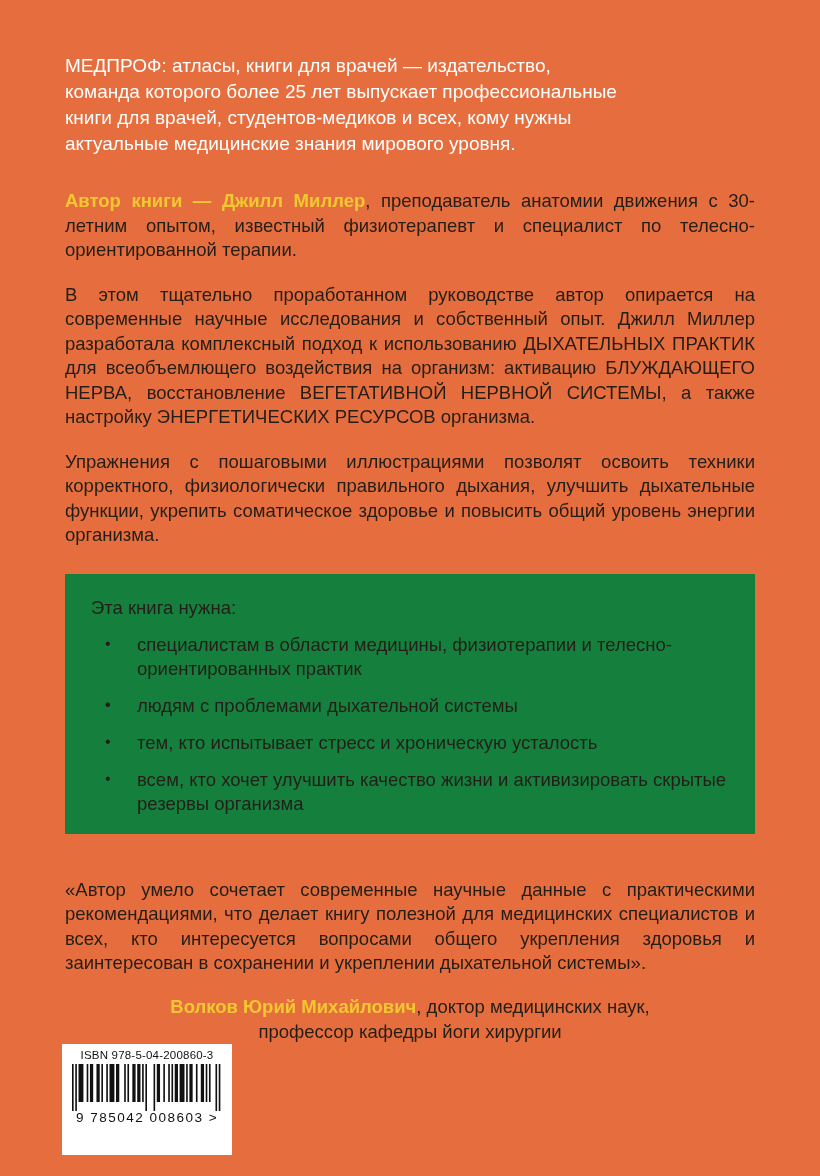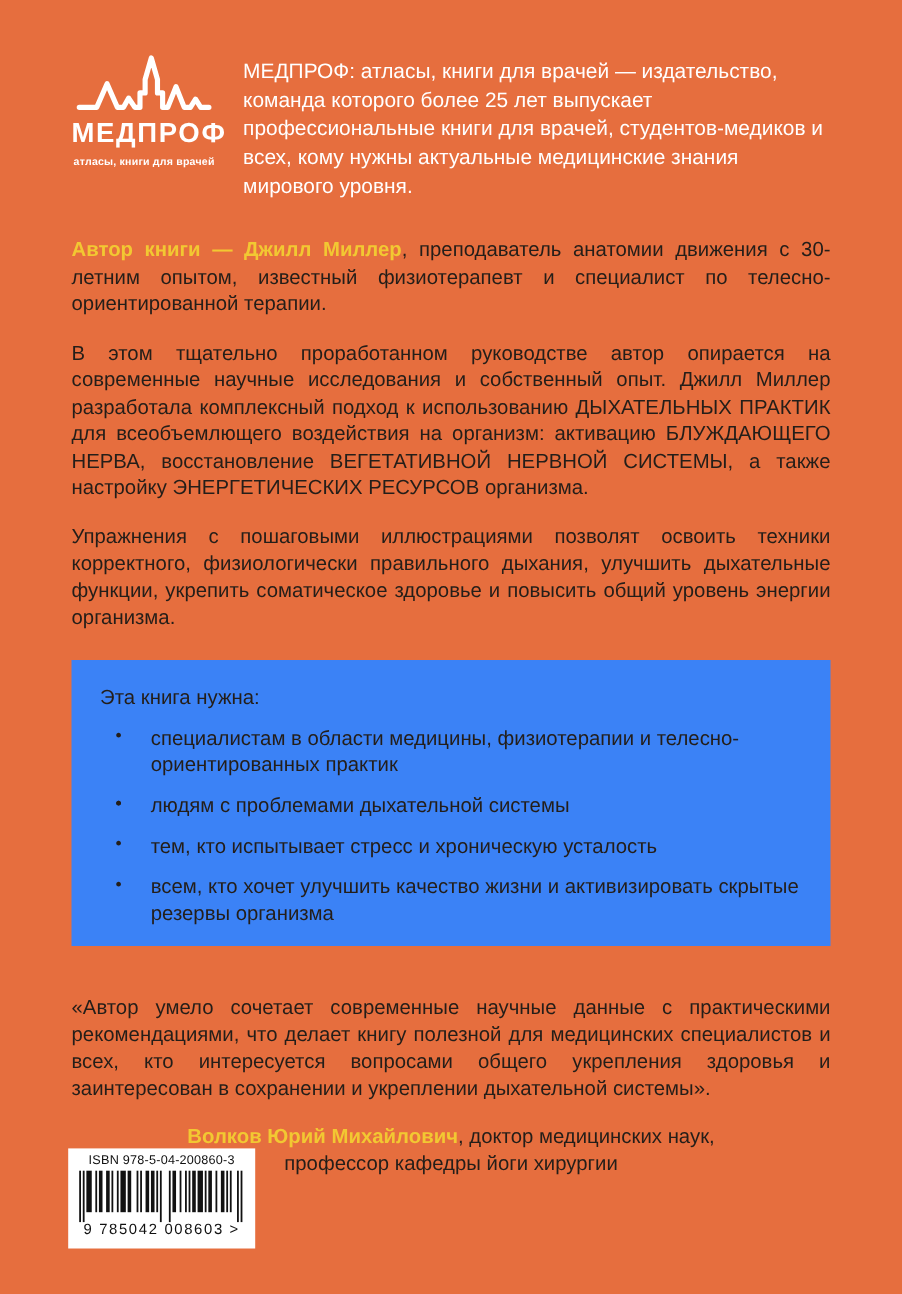--- a/index.html
+++ b/index.html
@@ -45,21 +45,21 @@
     text-align:justify;
   }
   .author-para{margin-top:32px;}
   .desc-para{margin-top:20px;}
   .ex-para{margin-top:20px;}
   .hl{color:#F2C832;font-weight:bold;}
 
   
   .audience-box{
     margin-top:26px;
-    background:#3b82f6;
+    background:#15803d;
     padding:22px 26px 18px 26px;
     box-sizing:border-box;
   }
   .audience-title{font-size:18.5px;line-height:24px;margin-bottom:10px;}
   .audience-list{list-style:none;margin:0;padding:0;}
   .audience-list li{
     position:relative;
     padding-left:46px;
     font-size:18.5px;line-height:24px;
     margin-top:13px;
@@ -74,21 +74,21 @@
   .attrib{
     margin-top:8px;
     text-align:center;
     font-size:18.5px;line-height:25px;
   }
 
   
   .barcode{
     position:absolute;
     left:62px;top:1044px;
-    width:170px;height:91px;
+    width:170px;height:111px;
     background:#FFFFFF;
     box-sizing:border-box;
     padding-top:5px;
     text-align:center;
   }
   .isbn-label{
     font-size:11.5px;line-height:13px;
     color:#111111;letter-spacing:.2px;
     white-space:nowrap;
   }
@@ -98,27 +98,20 @@
     color:#111111;letter-spacing:1.5px;white-space:nowrap;
   }
 </style>
 </head>
 <body>
 
 <div class="page">
   <div class="inner">
 
     <div class="header">
-      <div class="logo">
-        <svg viewBox="0 0 132 62" fill="none" stroke="#FFFFFF" stroke-width="5" stroke-linecap="round" stroke-linejoin="round">
-          <path d="M3,53 H20 L30,30 L40,53 H46 L51,44 L57,53 H62 V39 H67 V26 L73,5 L79,26 V39 H84 V53 H89 L97,33 L105,53 H111 L116,45 L121,53 H129"></path>
-        </svg>
-        <div class="logo-name">МЕДПРОФ</div>
-        <div class="logo-tagline">атласы, книги для врачей</div>
-      </div>
       <div class="about">МЕДПРОФ: атласы, книги для врачей — издательство, команда которого более 25 лет выпускает профессиональные книги для врачей, студентов-медиков и всех, кому нужны актуальные медицинские знания мирового уровня.</div>
     </div>
 
     <p class="para author-para"><span class="hl">Автор книги — Джилл Миллер</span><span>, преподаватель анатомии движения с 30-летним опытом, известный физиотерапевт и специалист по телесно-ориентированной терапии.</span></p>
 
     <p class="para desc-para">В этом тщательно проработанном руководстве автор опирается на современные научные исследования и собственный опыт. Джилл Миллер разработала комплексный подход к использованию ДЫХАТЕЛЬНЫХ ПРАКТИК для всеобъемлющего воздействия на организм: активацию БЛУЖДАЮЩЕГО НЕРВА, восстановление ВЕГЕТАТИВНОЙ НЕРВНОЙ СИСТЕМЫ, а также настройку ЭНЕРГЕТИЧЕСКИХ РЕСУРСОВ организма.</p>
 
     <p class="para ex-para">Упражнения с пошаговыми иллюстрациями позволят освоить техники корректного, физиологически правильного дыхания, улучшить дыхательные функции, укрепить соматическое здоровье и повысить общий уровень энергии организма.</p>
 
     <div class="audience-box">

